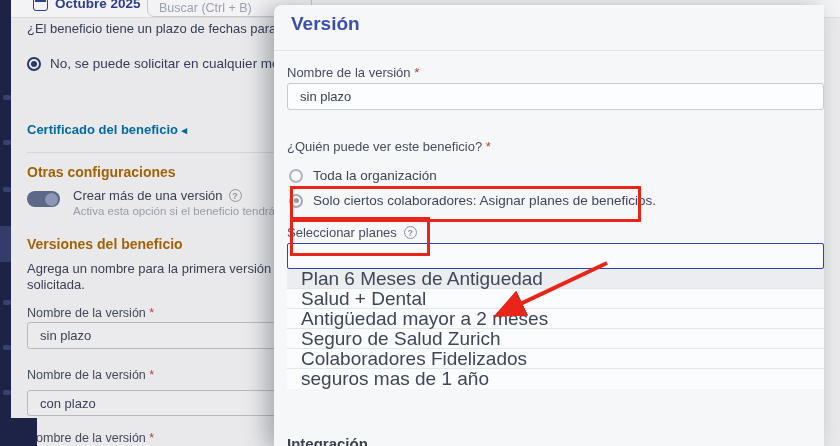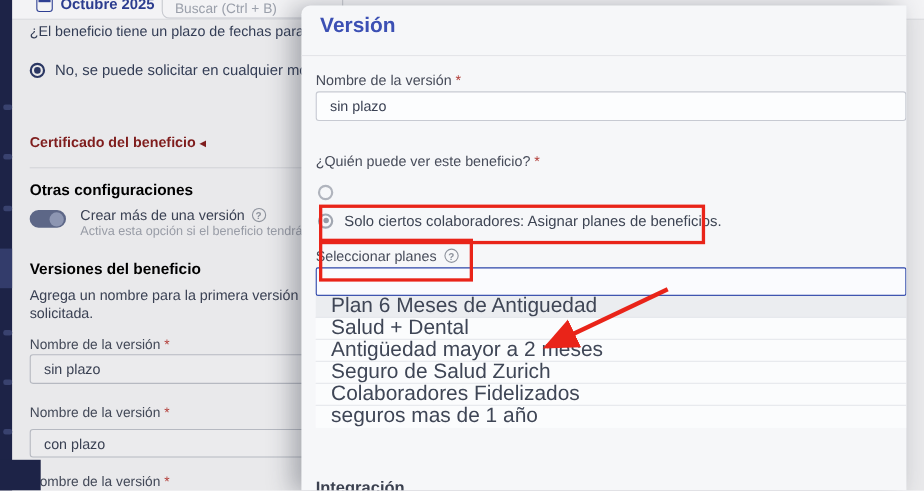--- a/index.html
+++ b/index.html
@@ -24,23 +24,23 @@
   .left-panel{position:absolute;left:11px;top:17px;width:279px;height:429px;z-index:1}
   .lp{position:absolute;left:16px;white-space:nowrap}
   .lp-question{top:4px;font-size:13px;color:#333d55}
   .radio-row{position:absolute;left:16px;display:flex;align-items:center;gap:9px}
   .radio{width:14px;height:14px;border-radius:50%;border:2px solid #9aa0ac;position:relative;box-sizing:border-box;flex:0 0 auto}
   .radio.sel{border-color:#2b3763}
   .radio.sel::after{content:"";position:absolute;inset:2px;border-radius:50%;background:#2b3763}
   .radio.gsel{border-color:#a2a7b1}
   .radio.gsel::after{content:"";position:absolute;inset:2.5px;border-radius:50%;background:#969ba6}
   .radio-label{font-size:13.5px;color:#333d55;white-space:nowrap}
-  .lp-cert{top:105px;font-size:13px;font-weight:bold;color:#7f1d1d;cursor:pointer}
+  .lp-cert{top:105px;font-size:13px;font-weight:bold;color:#0369a1;cursor:pointer}
   .lp-divider{position:absolute;left:16px;top:135px;width:258px;border-top:1px solid #d4d5d9}
-  .lp-h1{font-size:14px;font-weight:bold;color:#000000}
+  .lp-h1{font-size:14px;font-weight:bold;color:#a16207}
   .toggle{position:absolute;left:16px;top:174px;width:33px;height:16px;border-radius:9px;background:#5d6787;cursor:pointer}
   .toggle::after{content:"";position:absolute;width:13px;height:13px;border-radius:50%;background:#8d96b2;right:2px;top:1.5px}
   .toggle-label{position:absolute;left:62px;top:171px;font-size:13px;color:#3a4153;white-space:nowrap;display:flex;align-items:center;gap:6px}
   .toggle-helper{position:absolute;left:62px;top:188px;font-size:11.5px;color:#989ca6;white-space:nowrap}
   .q-circle{display:inline-flex;width:13px;height:13px;border:1.2px solid #8e939d;border-radius:50%;color:#8e939d;font-size:9px;align-items:center;justify-content:center;box-sizing:border-box;font-weight:bold}
   .lp-desc{font-size:13px;color:#3a4153}
   .fld-label{font-size:12.5px;color:#434958;white-space:nowrap}
   .req{color:#b3403c}
   .lp-input{position:absolute;left:16px;width:268px;height:27px;box-sizing:border-box;border:1px solid #b6b9c1;border-radius:3px;background:#ebebed;font-size:13px;color:#3a4153;padding:0 0 0 12px;font-family:"Liberation Sans",sans-serif;outline:none}
   
@@ -142,20 +142,21 @@
   </div>
   <input class="m-input" value="sin plazo" style="">
 
   <div class="m m-label" style="left:13px;top:134px">
     <span>¿Quién puede ver este beneficio?</span>
     <span class="req">*</span>
   </div>
 
   <div class="m-radio-row" style="top:163px">
     <span class="radio" style="border-color:#b0b4bd"></span>
+    <span class="m-radio-label">Toda la organización</span>
   </div>
   <div class="m-radio-row" style="top:188px">
     <span class="radio gsel"></span>
     <span class="m-radio-label">Solo ciertos colaboradores: Asignar planes de beneficios.</span>
   </div>
 
   <div class="m-select-label">
     <span>Seleccionar planes</span>
     <span class="q-circle">?</span>
   </div>

